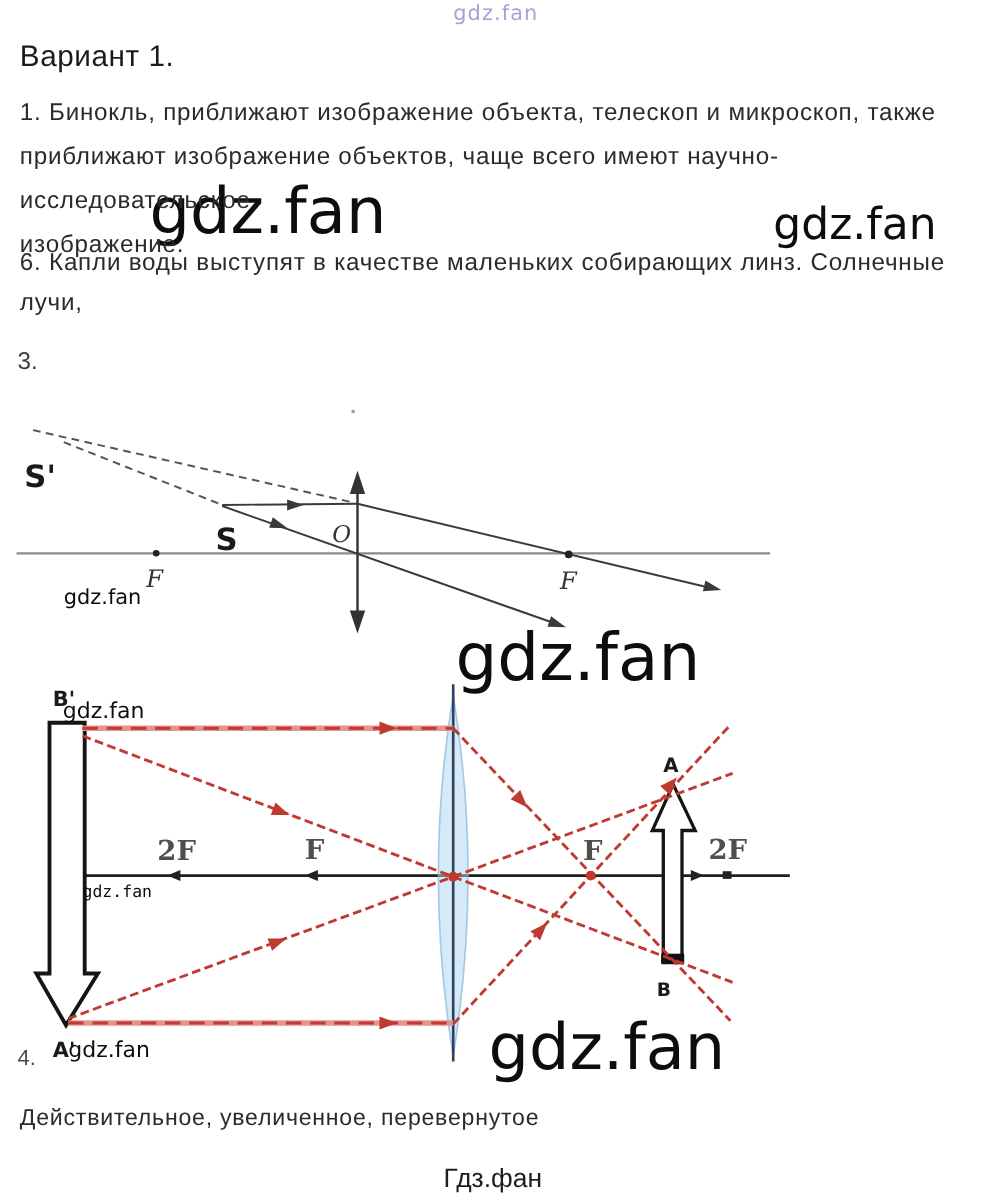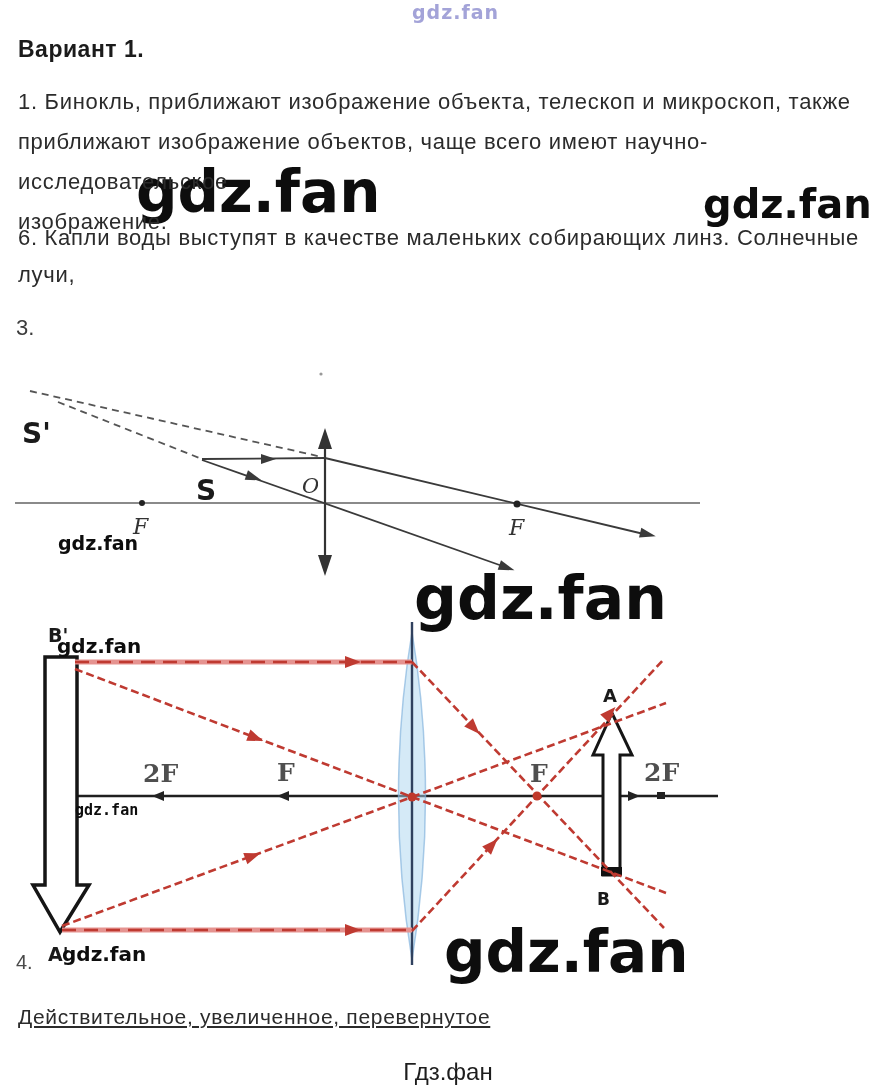--- a/index.html
+++ b/index.html
@@ -1,30 +1,30 @@
 <!DOCTYPE html>
 <html><head>
 <meta charset="utf-8">
 <style>
   html,body{margin:0;padding:0;}
   body{width:896px;height:1091px;background:#ffffff;position:relative;overflow:hidden;
        font-family:"Liberation Sans",sans-serif;color:#2e2e2e;}
   .abs{position:absolute;}
   
-  .heading{left:18px;top:36px;font-size:23px;font-weight:bold;color:#1b1b1b;letter-spacing:.5px;z-index:3;}
+  .heading{left:18px;top:36px;font-size:27px;font-weight:normal;color:#1b1b1b;letter-spacing:.5px;z-index:3;}
   .para{left:18px;width:868px;font-size:22px;line-height:40px;letter-spacing:.7px;color:#2b2b2b;z-index:3;}
   .para1{top:82px;}
   .para2{top:219px;line-height:37px;}
   .qnum{font-size:22px;color:#3c3c3c;z-index:3;}
   .q3{left:16px;top:315px;}
   .q4{left:16px;top:951px;font-size:20px;color:#4a4a4a;}
-  .answer4{left:18px;top:1005px;font-size:21px;letter-spacing:.7px;color:#2b2b2b;z-index:3;text-decoration:underline;}
+  .answer4{left:18px;top:1005px;font-size:21px;letter-spacing:.7px;color:#2b2b2b;z-index:3;}
   .footer{left:0;top:1058px;width:896px;text-align:center;font-size:24px;color:#1d1d1d;z-index:3;}
   
-  .wm{font-family:"DejaVu Sans",sans-serif;color:#0d0d0d;line-height:1;white-space:nowrap;font-weight:bold;}
+  .wm{font-family:"DejaVu Sans",sans-serif;color:#0d0d0d;line-height:1;white-space:nowrap;}
   .wm-top{left:412px;top:3px;font-size:19px;color:#a3a3d8;letter-spacing:1px;z-index:3;}
   .wm-para-large{left:136px;top:163px;font-size:58px;z-index:1;}
   .wm-para-right{left:703px;top:184px;font-size:40px;z-index:1;}
   .wm-center-large{left:414px;top:568px;font-size:60px;z-index:1;}
   .wm-bottom-large{left:444px;top:923px;font-size:58px;z-index:1;}
   .wm-small{font-size:19px;z-index:4;}
   .wm-d1{left:58px;top:534px;}
   .wm-d2a{left:57px;top:636px;font-size:20px;}
   .wm-d2b{left:75px;top:803px;font-size:15px;font-family:"DejaVu Sans Mono",monospace;}
   .wm-bl{left:62px;top:944px;font-size:20px;}

